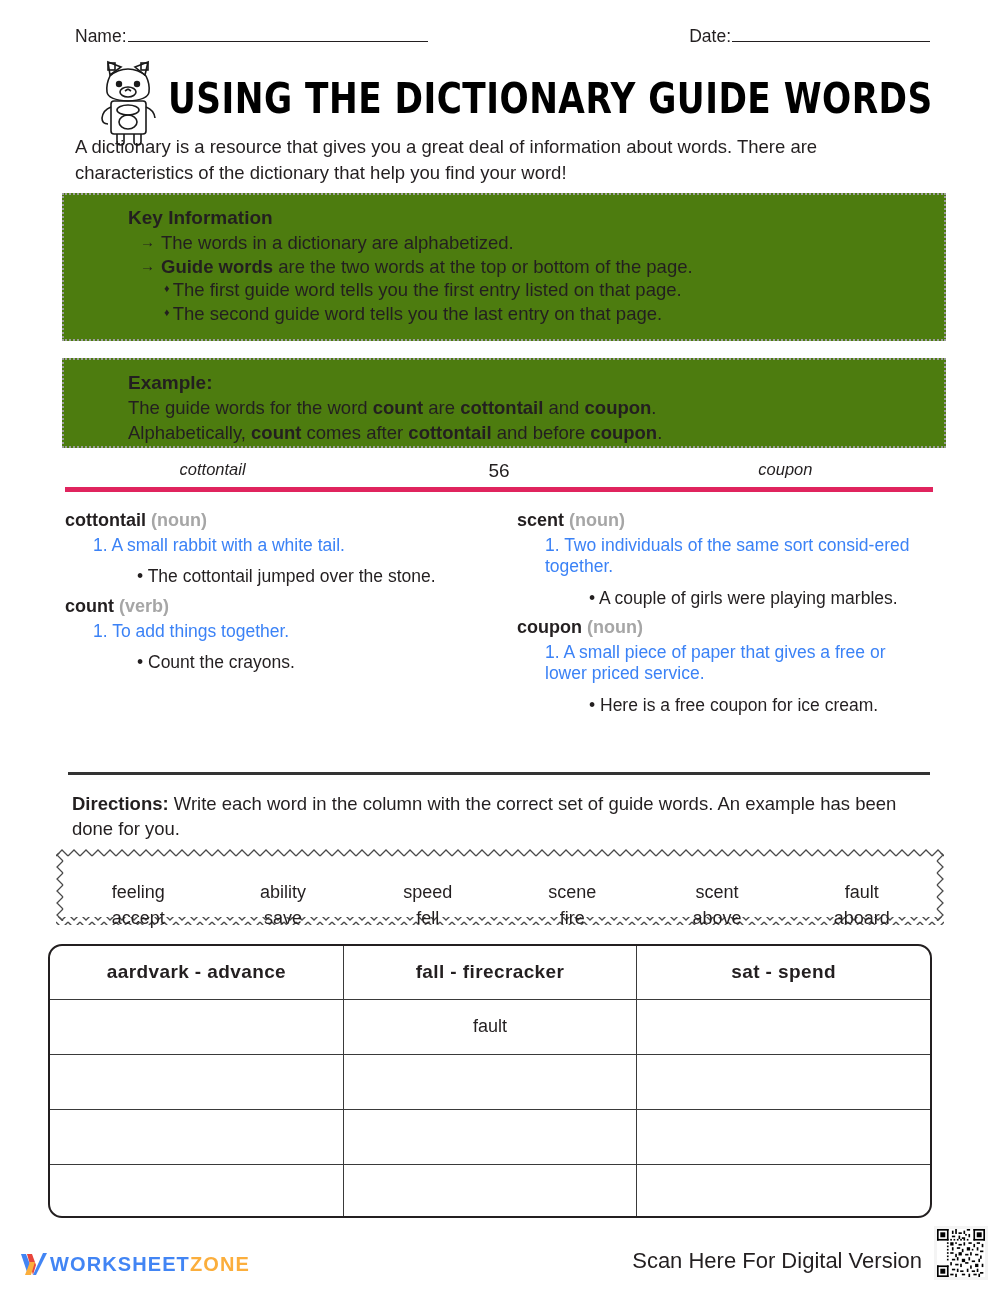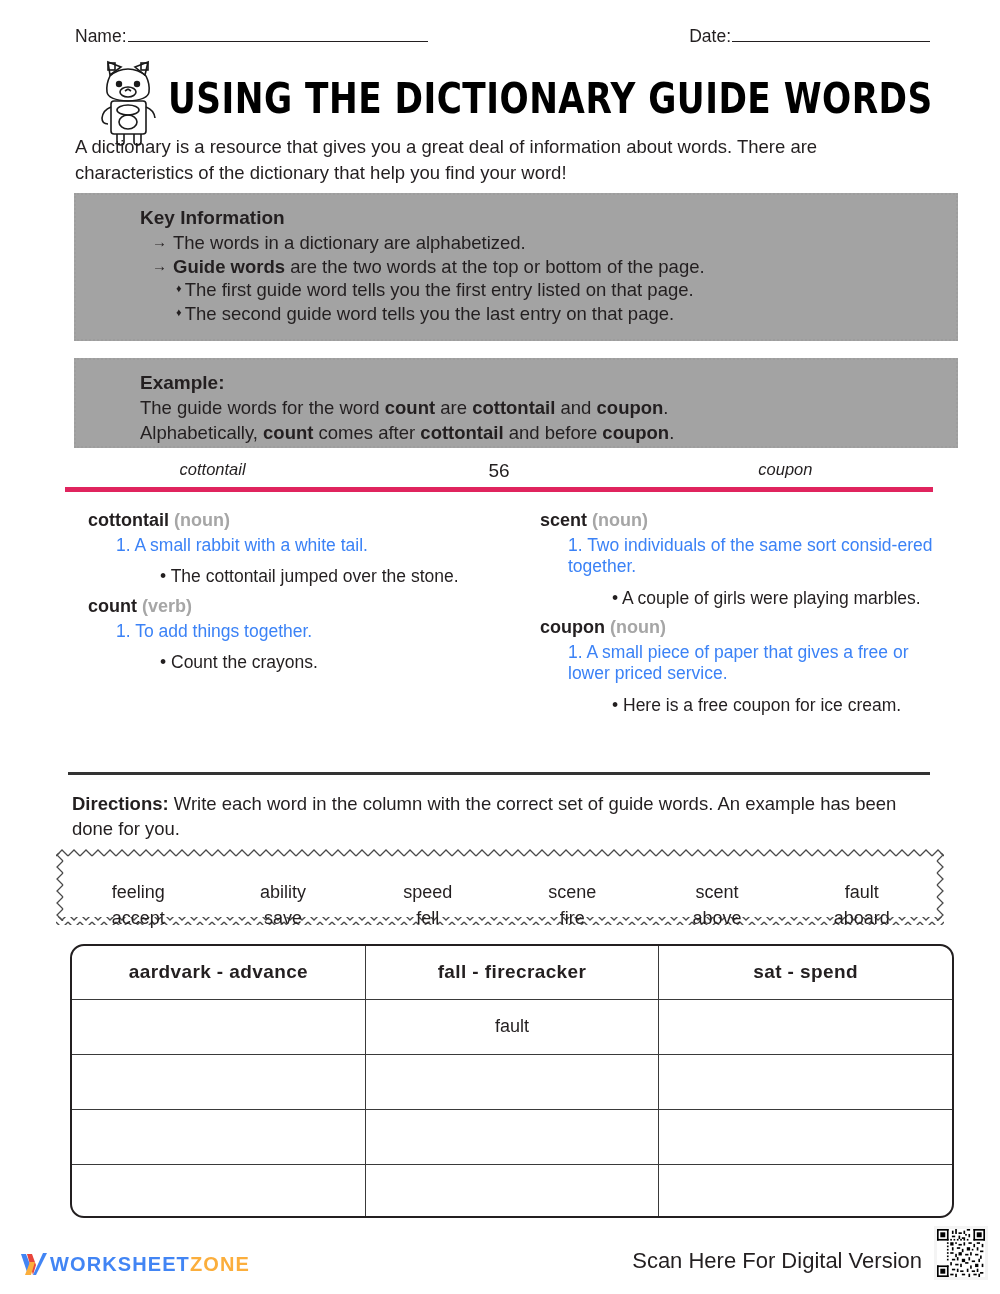--- a/index.html
+++ b/index.html
@@ -83,24 +83,24 @@
     left: 75px;
     width: 860px;
     font-size: 18.5px;
     line-height: 1.38;
     color: #231f20;
   }
 
   
   .dotbox {
     position: absolute;
-    left: 74px;
+    left: 62px;
     width: 884px;
     border: 2px dotted #9d9d9d;
-    background: #a3a3a3;
+    background: #4d7c0f;
     padding: 12px 0 12px 0;
   }
   #key-box { top: 193px; height: 148px; }
   #example-box { top: 358px; height: 90px; }
 
   .box-heading {
     font-size: 19px;
     font-weight: bold;
     color: #231f20;
     margin-left: 64px;
@@ -148,21 +148,20 @@
   }
 
   .dict-cols {
     position: absolute;
     top: 502px;
     left: 65px;
     width: 868px;
     height: 255px;
     display: flex;
     gap: 0;
-    margin-left: 23px;
   }
   .dcol { width: 50%; padding-right: 12px; }
   .dcol.right { padding-left: 18px; }
 
   .entry-word {
     font-size: 18px;
     font-weight: bold;
     color: #231f20;
     margin-top: 8px;
   }
@@ -237,21 +236,21 @@
     text-align: center;
     font-size: 18px;
     line-height: 1.45;
     color: #231f20;
   }
 
   
   .answer-table {
     position: absolute;
     top: 944px;
-    left: 70px;
+    left: 48px;
     width: 884px;
     height: 274px;
     border: 2.2px solid #231f20;
     border-radius: 14px;
     border-collapse: separate;
     overflow: hidden;
     background: #fff;
   }
   table.at {
     width: 100%;

